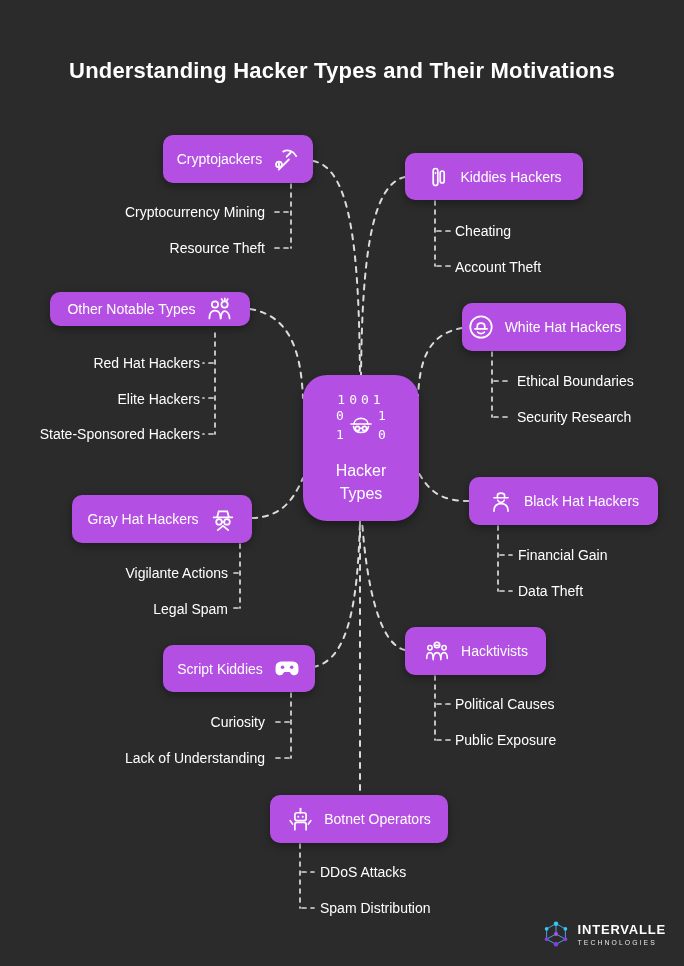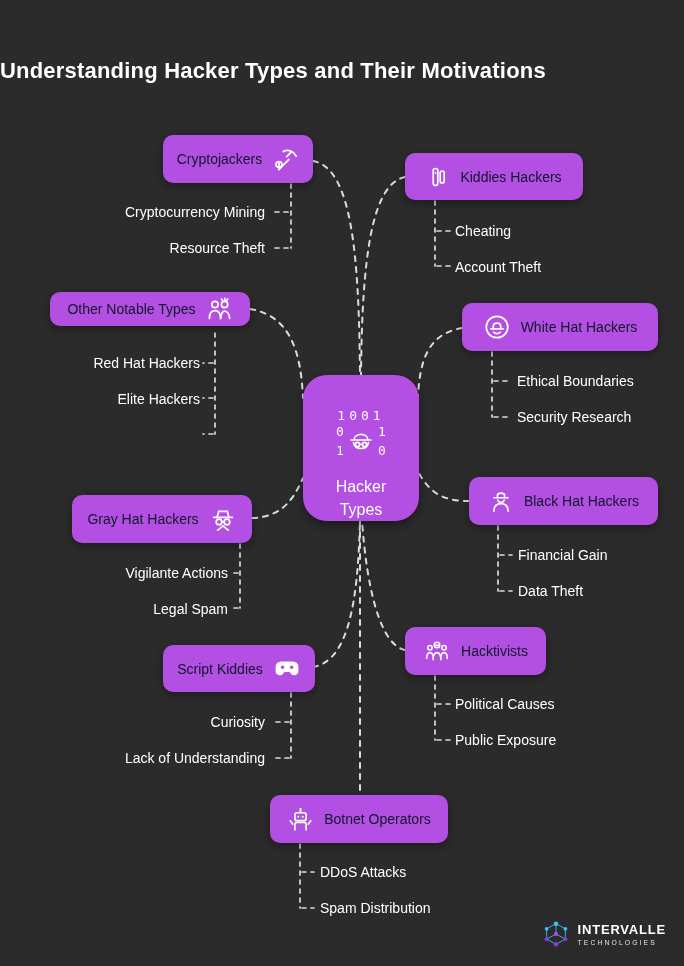--- a/index.html
+++ b/index.html
@@ -3,37 +3,37 @@
 <meta charset="utf-8">
 <style>
   html,body{margin:0;padding:0;background:#1f1f1f;}
   .canvas{
     position:relative;width:684px;height:966px;margin:0 auto;
     background:#2b2b2b;overflow:hidden;
     font-family:"Liberation Sans",sans-serif;color:#fff;
   }
   .title{
     position:absolute;top:58px;left:0;width:684px;margin:0;
-    font-size:22px;font-weight:bold;color:#ffffff;letter-spacing:.2px;
+    text-align:center;font-size:22px;font-weight:bold;color:#ffffff;letter-spacing:.2px;
   }
   .connectors{position:absolute;left:0;top:0;pointer-events:none;}
   .connectors path{fill:none;stroke:#dcdcdc;stroke-width:2;stroke-linecap:round;stroke-dasharray:5 6;}
   .connectors path.sub-line{stroke-width:1.7;stroke-dasharray:4 5;}
   .node{
     position:absolute;background:#b44fe3;border-radius:10px;
     display:flex;align-items:center;justify-content:center;gap:10px;
     box-shadow:0 3px 8px rgba(0,0,0,.35);box-sizing:border-box;padding:0 12px;
   }
-  .node-label{font-size:14px;color:#0f172a;white-space:nowrap;}
+  .node-label{font-size:14px;color:#ffffff;white-space:nowrap;}
   .icon{display:flex;align-items:center;justify-content:center;flex:0 0 auto;}
   .icon svg{display:block;}
   .center-node{
     position:absolute;left:303px;top:375px;width:116px;height:146px;
     background:#b44fe3;border-radius:24px;
-    display:flex;flex-direction:column;align-items:center;justify-content:flex-end;gap:12px;
+    display:flex;flex-direction:column;align-items:center;justify-content:center;gap:12px;
     box-shadow:0 4px 10px rgba(0,0,0,.4);
   }
   .center-label{
     width:96px;text-align:center;font-size:16px;line-height:1.45;color:#fff;
   }
   .binary{font-family:"DejaVu Sans Mono",monospace;}
   .sub{
     position:absolute;font-size:14px;color:#ffffff;white-space:nowrap;line-height:18px;
   }
   .logo{
@@ -131,22 +131,23 @@
         <circle cx="8" cy="7.5" r="2.8"></circle>
         <path d="M3 20 c0-5 2.5-7 5-7 s5 2 5 7"></path>
         <circle cx="16.5" cy="7.5" r="2.8"></circle>
         <path d="M14.8 4.2 l-1-1.6 M16.7 3.8 v-1.8 M18.3 4.3 l1-1.6"></path>
         <path d="M13 20 c0.5-4.5 2-6.5 3.5-6.5 s4.5 1.5 4.5 6.5"></path>
       </svg>
     </span>
   </div>
   <div class="sub" style="right:484px;top:354px">Red Hat Hackers</div>
   <div class="sub" style="right:484px;top:390px">Elite Hackers</div>
-
-  <div class="node" style="left:462px;top:303px;width:196px;height:48px">
+  <div class="sub" style="right:484px;top:425px">State-Sponsored Hackers</div>
+
+  <div class="node" style="left:462px;top:303px;width:164px;height:48px">
     <span class="icon">
       <svg width="28" height="28" viewBox="0 0 24 24" fill="none" stroke="#fff" stroke-width="1.5" stroke-linecap="round">
         <circle cx="12" cy="12" r="9.2"></circle>
         <path d="M6.8 13.5 H17.2"></path>
         <path d="M8.8 13.5 v-2.2 c0-3.4 6.4-3.4 6.4 0 v2.2"></path>
         <path d="M9.2 16.5 c1.5 1.6 4.1 1.6 5.6 0"></path>
       </svg>
     </span>
     <span class="node-label">White Hat Hackers</span>
   </div>

